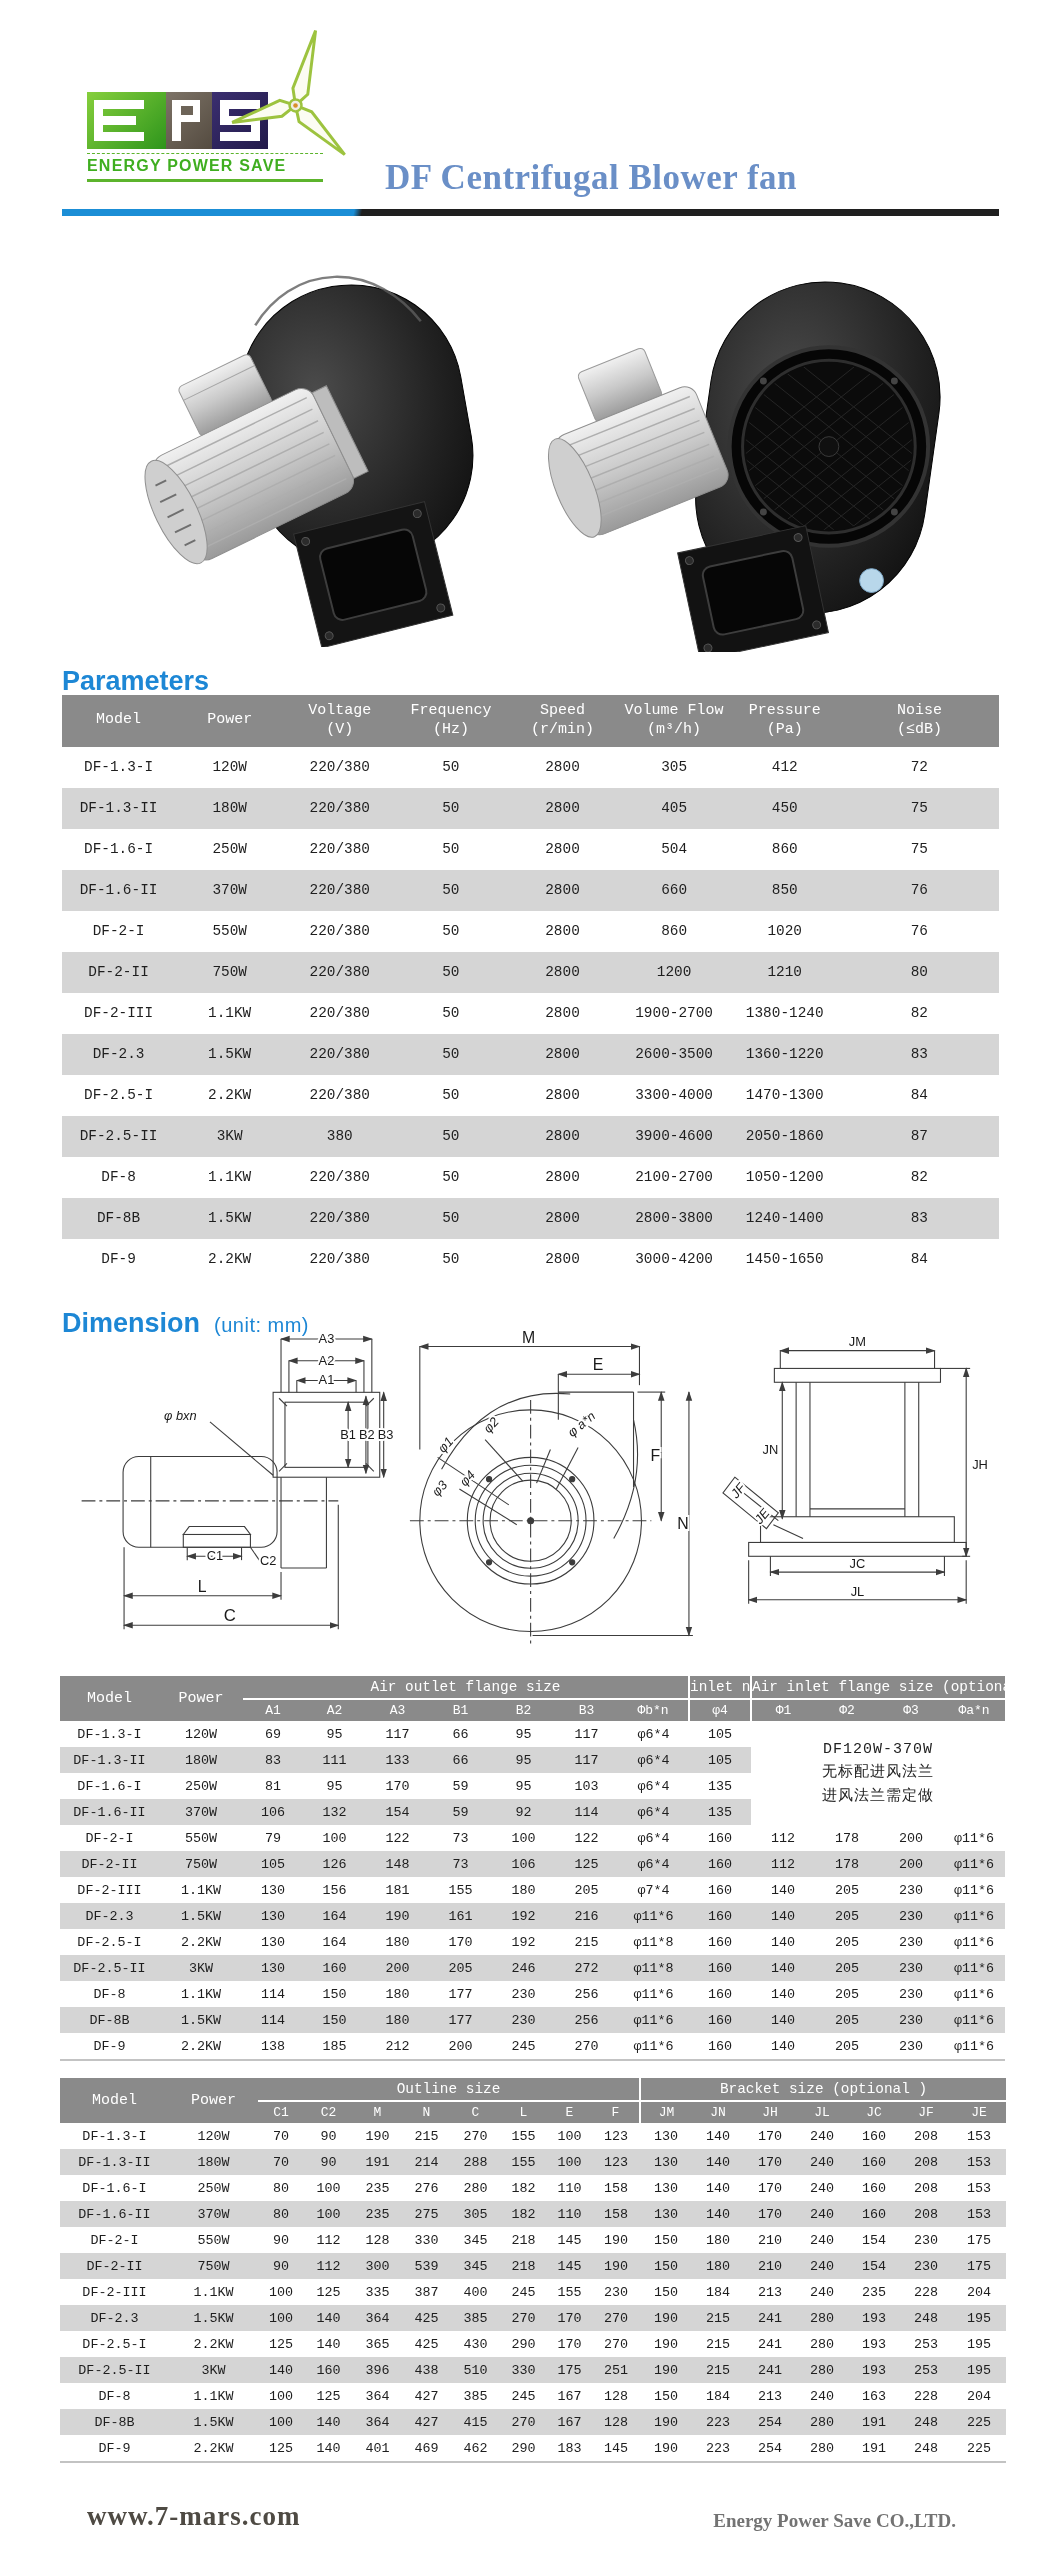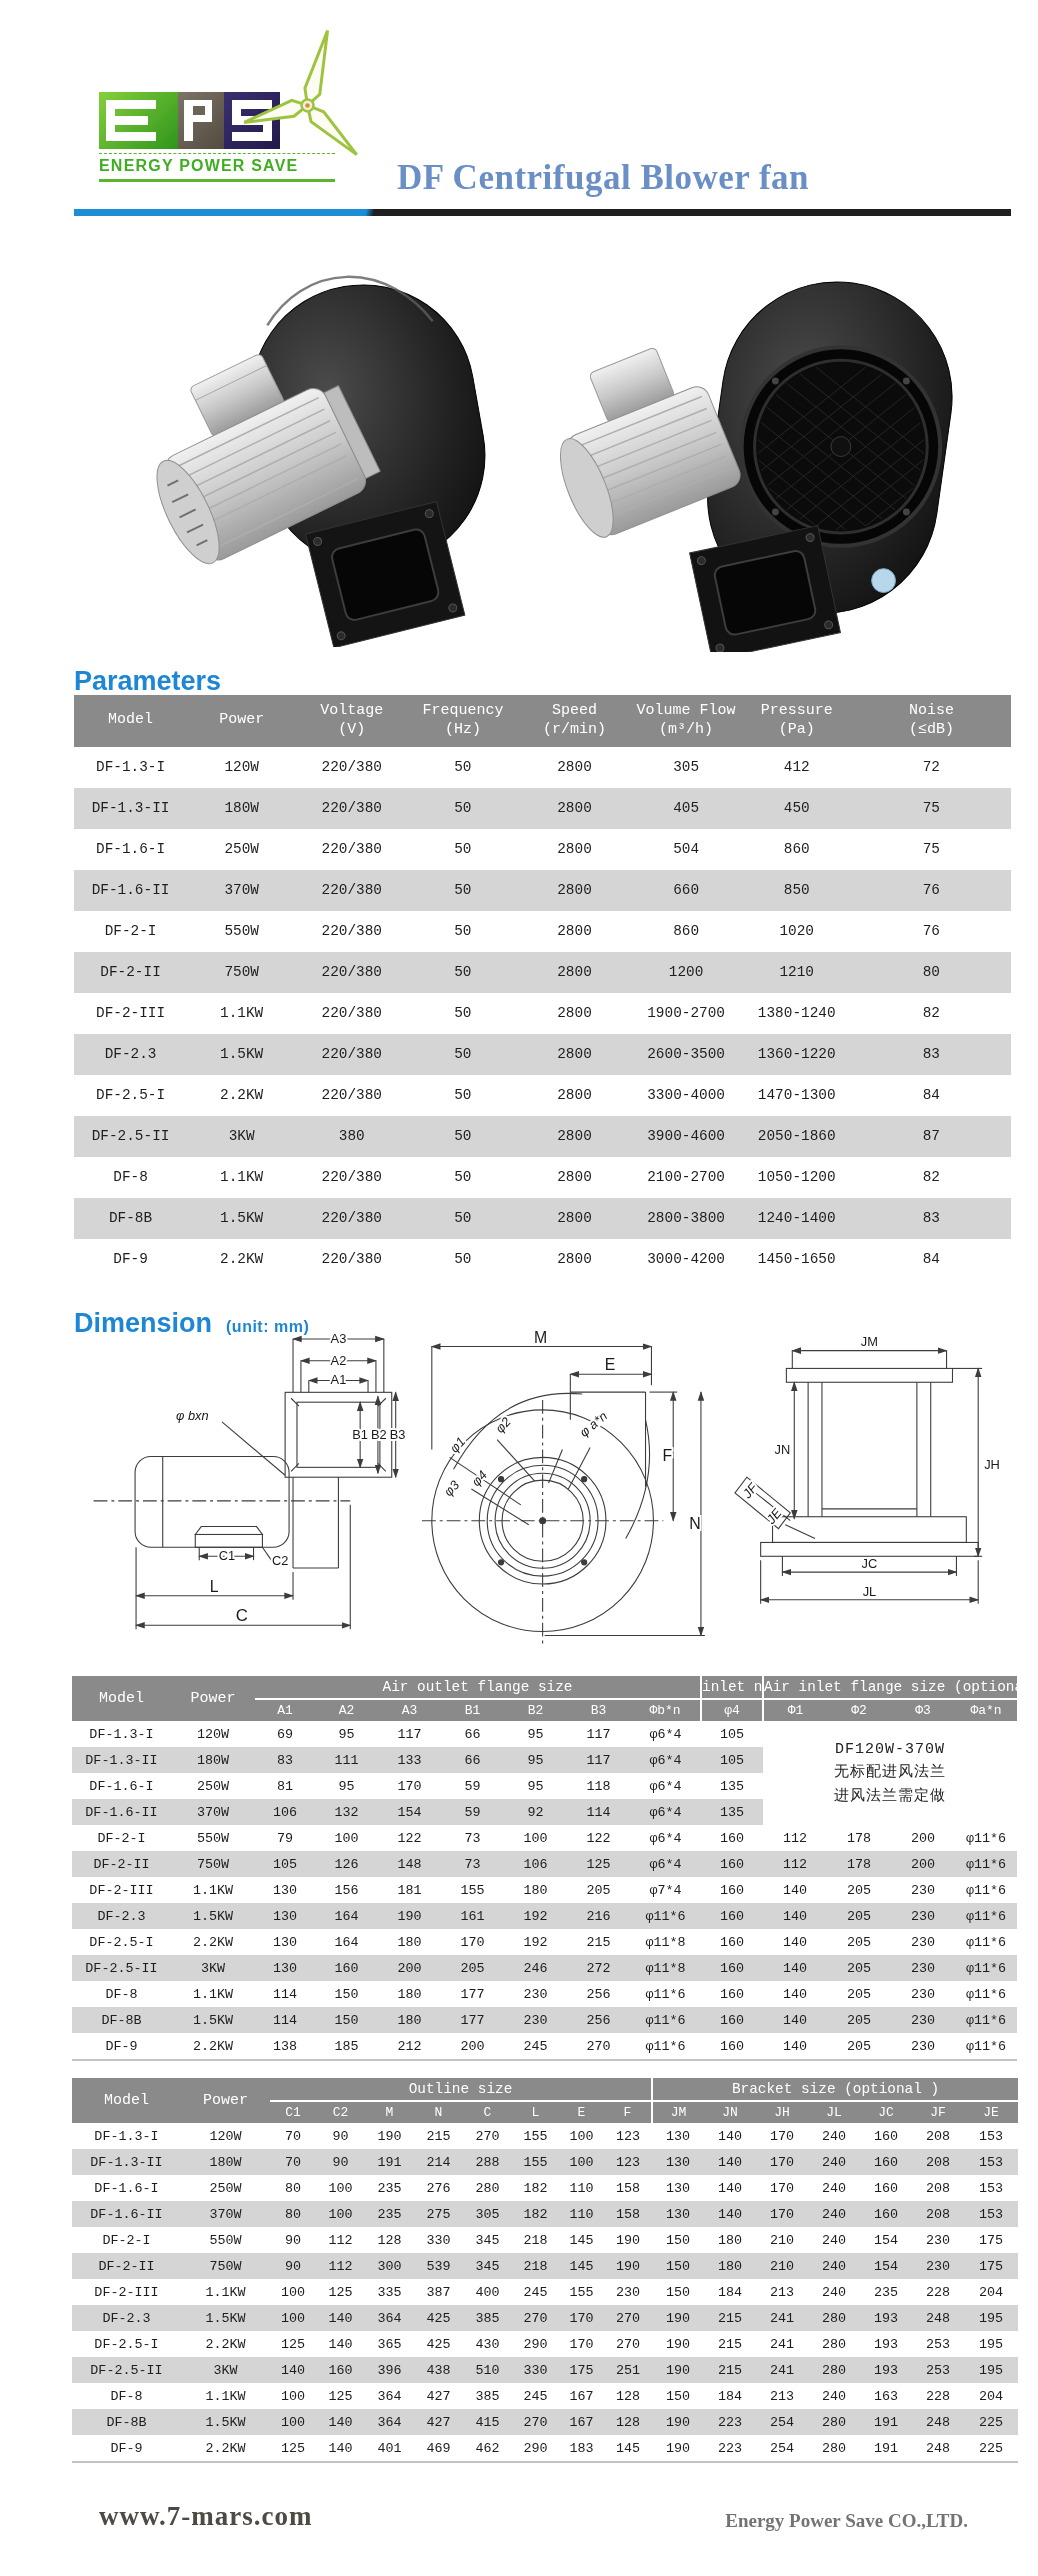--- a/index.html
+++ b/index.html
@@ -1,17 +1,17 @@
 <!DOCTYPE html>
 <html><head>
 <meta charset="utf-8">
 <style>
   html,body{margin:0;padding:0;background:#fff;}
   .page{position:relative;width:1018px;height:2576px;background:#fff;overflow:hidden;
-        font-family:"Liberation Sans",sans-serif;color:#222;margin-left:12px;}
+        font-family:"Liberation Sans",sans-serif;color:#222;}
   .sr{position:absolute;width:1px;height:1px;overflow:hidden;clip:rect(0 0 0 0);}
 
   
   .logo{position:absolute;left:87px;top:30px;width:258px;height:149px;}
   .logo-blocks{position:absolute;left:0;top:62px;height:57px;display:flex;}
   .blk{position:relative;height:57px;}
   .blk-e{width:79px;background:linear-gradient(135deg,#86cf3c,#2e951c);}
   .blk-p{width:46px;background:linear-gradient(135deg,#7d7367,#544b40);}
   .blk-s{width:56px;background:linear-gradient(135deg,#3b2f70,#221a4a);}
   .blk i{position:absolute;background:#fff;}
@@ -25,21 +25,21 @@
            background:linear-gradient(102deg,#1b8ed6 0px,#1b8ed6 286px,#1f1f1f 294px,#1f1f1f 100%);}
 
   
   .photos{position:absolute;left:0;top:263px;width:1038px;height:389px;}
   .photo{position:absolute;}
   .photo-left{left:111px;top:12px;}
   .photo-right{left:536px;top:0;}
 
   
   .h-blue{position:absolute;left:62px;color:#1d87d5;font-weight:700;font-size:27px;}
-  .h-unit{font-size:16px;font-weight:700;margin-left:14px;letter-spacing:0.5px;}
+  .h-unit{font-size:20px;font-weight:400;margin-left:14px;letter-spacing:0.5px;}
 
   
   table{border-collapse:collapse;table-layout:fixed;font-family:Liberation Mono, monospace;}
   th,td{text-align:center;overflow:hidden;white-space:nowrap;}
   thead th{background:#8a8a8a;color:#fff;font-weight:400;}
 
   .t1{position:absolute;left:62px;top:695px;width:937px;}
   .t1 thead th{font-size:15px;padding:7px 2px;line-height:1.25;}
   .t1 tbody td{height:39px;font-size:14.4px;color:#1e1e1e;}
   .t1 tbody tr:nth-child(even) td{background:#d5d5d5;}
@@ -603,21 +603,21 @@
           <td>105</td>
         </tr>
         <tr>
           <td>DF-1.6-I</td>
           <td>250W</td>
           <td>81</td>
           <td>95</td>
           <td>170</td>
           <td>59</td>
           <td>95</td>
-          <td>118</td>
+          <td>103</td>
           <td>φ6*4</td>
           <td>135</td>
         </tr>
         <tr>
           <td>DF-1.6-II</td>
           <td>370W</td>
           <td>106</td>
           <td>132</td>
           <td>154</td>
           <td>59</td>

